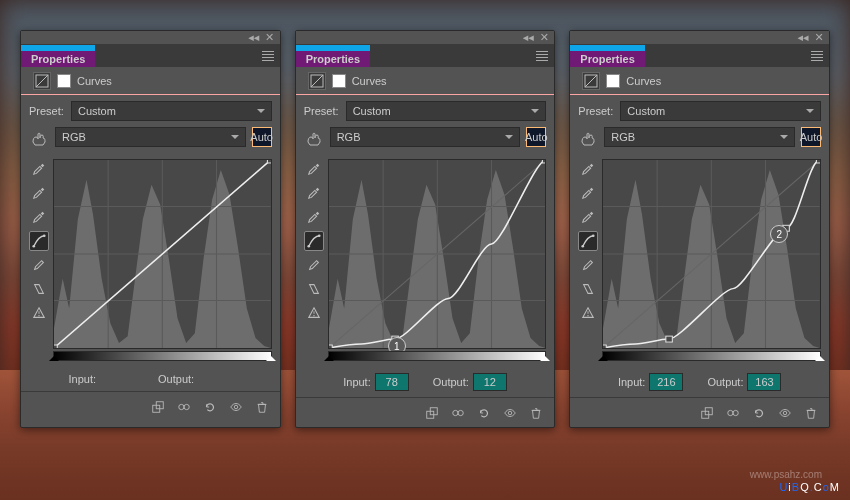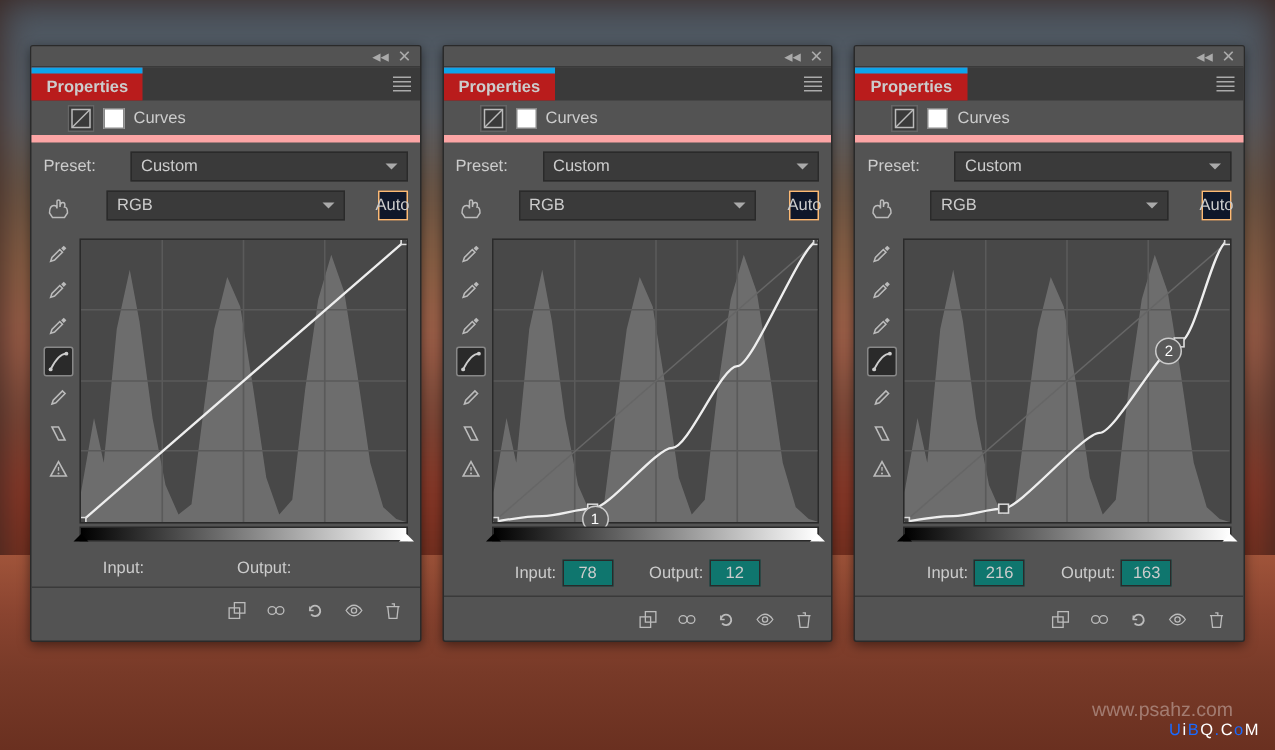--- a/index.html
+++ b/index.html
@@ -4,29 +4,29 @@
 <style>
 *{margin:0;padding:0;box-sizing:border-box;font-family:Tahoma,Arial,sans-serif;font-size:11px;color:#ccc}
 body{width:850px;height:500px;overflow:hidden;position:relative;background:#3a2520}
 .bg{position:absolute;inset:0;background:linear-gradient(180deg,#4a5560 0%,#5a6068 15%,#6a5545 25%,#8a6045 35%,#a0604a 45%,#7a4838 55%,#8a3828 65%,#6a2c1c 78%,#5a2618 90%);filter:blur(12px)}
 .wood{position:absolute;bottom:0;left:0;right:0;height:130px;background:linear-gradient(180deg,#a0543a 0%,#8a4430 30%,#783a28 60%,#6a3020 100%)}
 .panels{position:absolute;top:30px;left:20px;right:20px;display:flex;gap:14px;z-index:10}
 .panel{flex:1;background:#535353;border:1px solid #2a2a2a;box-shadow:0 2px 8px rgba(0,0,0,.5);border-radius:2px}
 .panel-top{height:14px;background:#535353;display:flex;justify-content:flex-end;align-items:center;padding:0 6px;gap:8px;border-bottom:1px solid #3a3a3a}
 .chev{width:8px;height:8px;display:flex;align-items:center;justify-content:center;color:#aaa;cursor:pointer}
 .tab-bar{height:22px;background:#3a3a3a;display:flex;align-items:stretch}
-.tab{background:#b91c1c;padding:4px 10px;font-weight:bold;display:flex;align-items:center;border-top:4px solid #0ea5e9}
+.tab{background:#701a75;padding:4px 10px;font-weight:bold;display:flex;align-items:center;border-top:6px solid #0ea5e9}
 .menu-btn{margin-left:auto;width:24px;display:flex;align-items:center;justify-content:center;cursor:pointer}
 .menu-lines{width:12px;height:10px;display:flex;flex-direction:column;justify-content:space-between}
 .menu-lines span{height:1px;background:#aaa}
-.section-hdr{height:28px;display:flex;align-items:center;gap:6px;padding:0 24px;border-bottom:5px solid #fca5a5}
+.section-hdr{height:28px;display:flex;align-items:center;gap:6px;padding:0 12px;border-bottom:1px solid #fca5a5}
 .ico-box{width:18px;height:18px;background:#3a3a3a;border:1px solid #666;display:flex;align-items:center;justify-content:center}
 .ico-mask{width:14px;height:14px;background:#fff;border:1px solid #888}
 .controls{padding:6px 8px}
-.row{display:flex;align-items:center;gap:22px;margin-bottom:6px}
+.row{display:flex;align-items:center;gap:6px;margin-bottom:6px}
 .label{min-width:36px}
 .dropdown{flex:1;height:20px;background:#3a3a3a;border:1px solid #2a2a2a;display:flex;align-items:center;padding:0 6px;position:relative;cursor:pointer}
 .dropdown::after{content:"";position:absolute;right:6px;top:7px;border:4px solid transparent;border-top-color:#aaa}
 .btn-auto{width:20px;height:20px;background:#0f172a;border:1px solid #fdba74;display:flex;align-items:center;justify-content:center;cursor:pointer}
 .hand-ico{width:20px;height:18px}
 .graph-area{display:flex;padding:0 8px 6px 8px;gap:4px}
 .tool-col{width:20px;display:flex;flex-direction:column;gap:4px}
 .tool{width:20px;height:20px;display:flex;align-items:center;justify-content:center;cursor:pointer;border-radius:2px}
 .tool.active{background:#2a2a2a;border:1px solid #888}
 .tool svg{width:14px;height:14px}
@@ -41,21 +41,21 @@
 .io-field{display:flex;align-items:center;gap:4px}
 .io-input{width:34px;height:18px;background:#0f766e;border:1px solid #2a2a2a;text-align:center;color:#ccc;font-size:11px}
 .io-empty{min-width:34px}
 .footer{height:30px;border-top:1px solid #3a3a3a;display:flex;align-items:center;justify-content:flex-end;gap:10px;padding:0 10px}
 .foot-ico{width:16px;height:16px;cursor:pointer;display:flex;align-items:center;justify-content:center}
 .foot-ico svg{width:14px;height:14px}
 .marker{position:absolute;width:18px;height:18px;background:#5a5a5a;border:1px solid #ccc;border-radius:50%;display:flex;align-items:center;justify-content:center;color:#fff;font-size:10px}
 .watermark{position:absolute;bottom:6px;right:10px;z-index:20;font-size:15px;font-weight:normal;letter-spacing:1px}
 .watermark span:nth-child(odd){color:#1a6aff}
 .watermark span:nth-child(even){color:#fff}
-.wm2{position:absolute;bottom:20px;right:28px;font-size:13px;color:rgba(255,255,255,.35);z-index:19}
+.wm2{position:absolute;bottom:20px;right:28px;font-size:10px;color:rgba(255,255,255,.35);z-index:19}
 </style>
 </head>
 <body>
 
 <div class="bg"></div>
 <div class="wood"></div>
 
 <div class="panels" id="panels">
   <div class="panel">
     <div class="panel-top">

